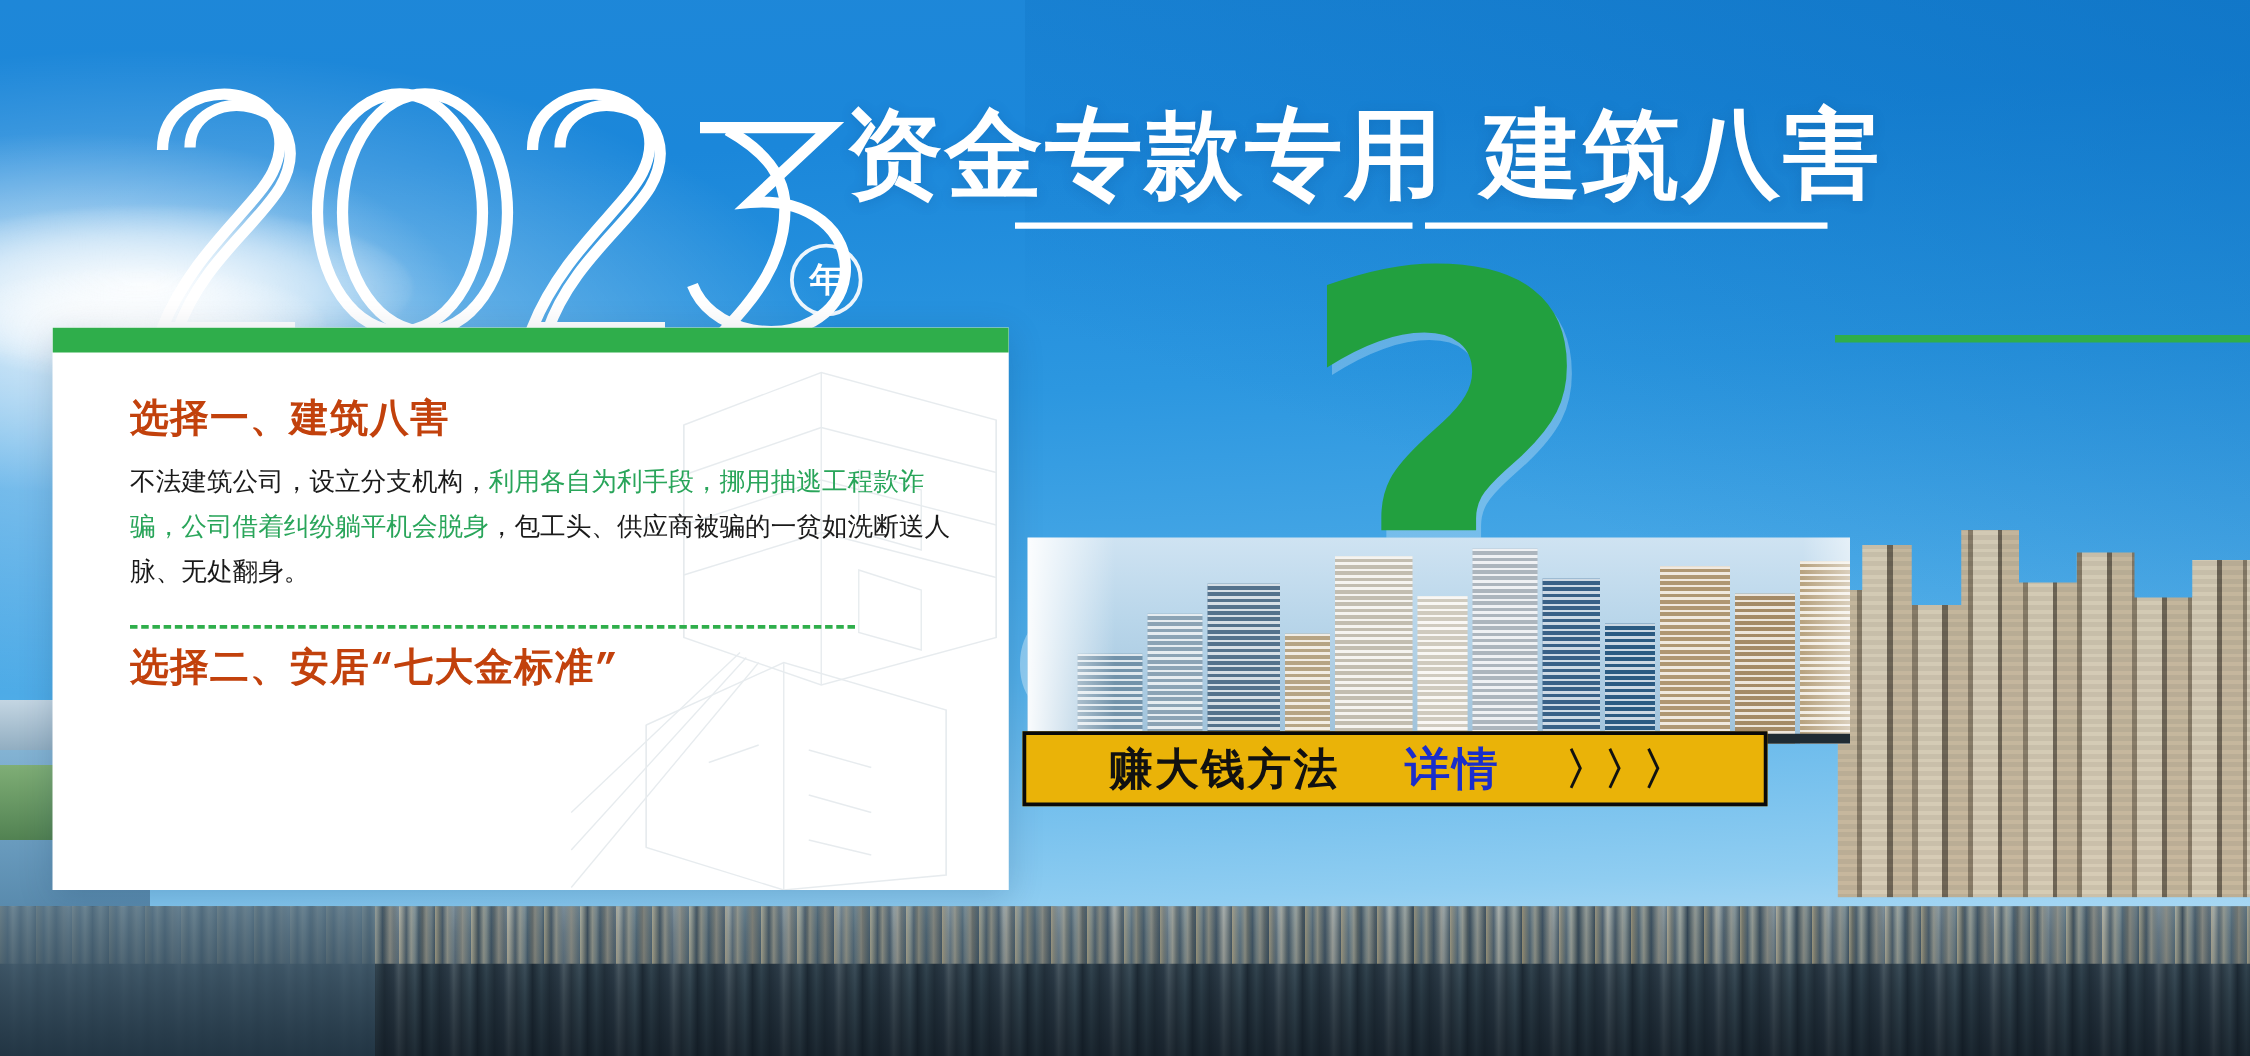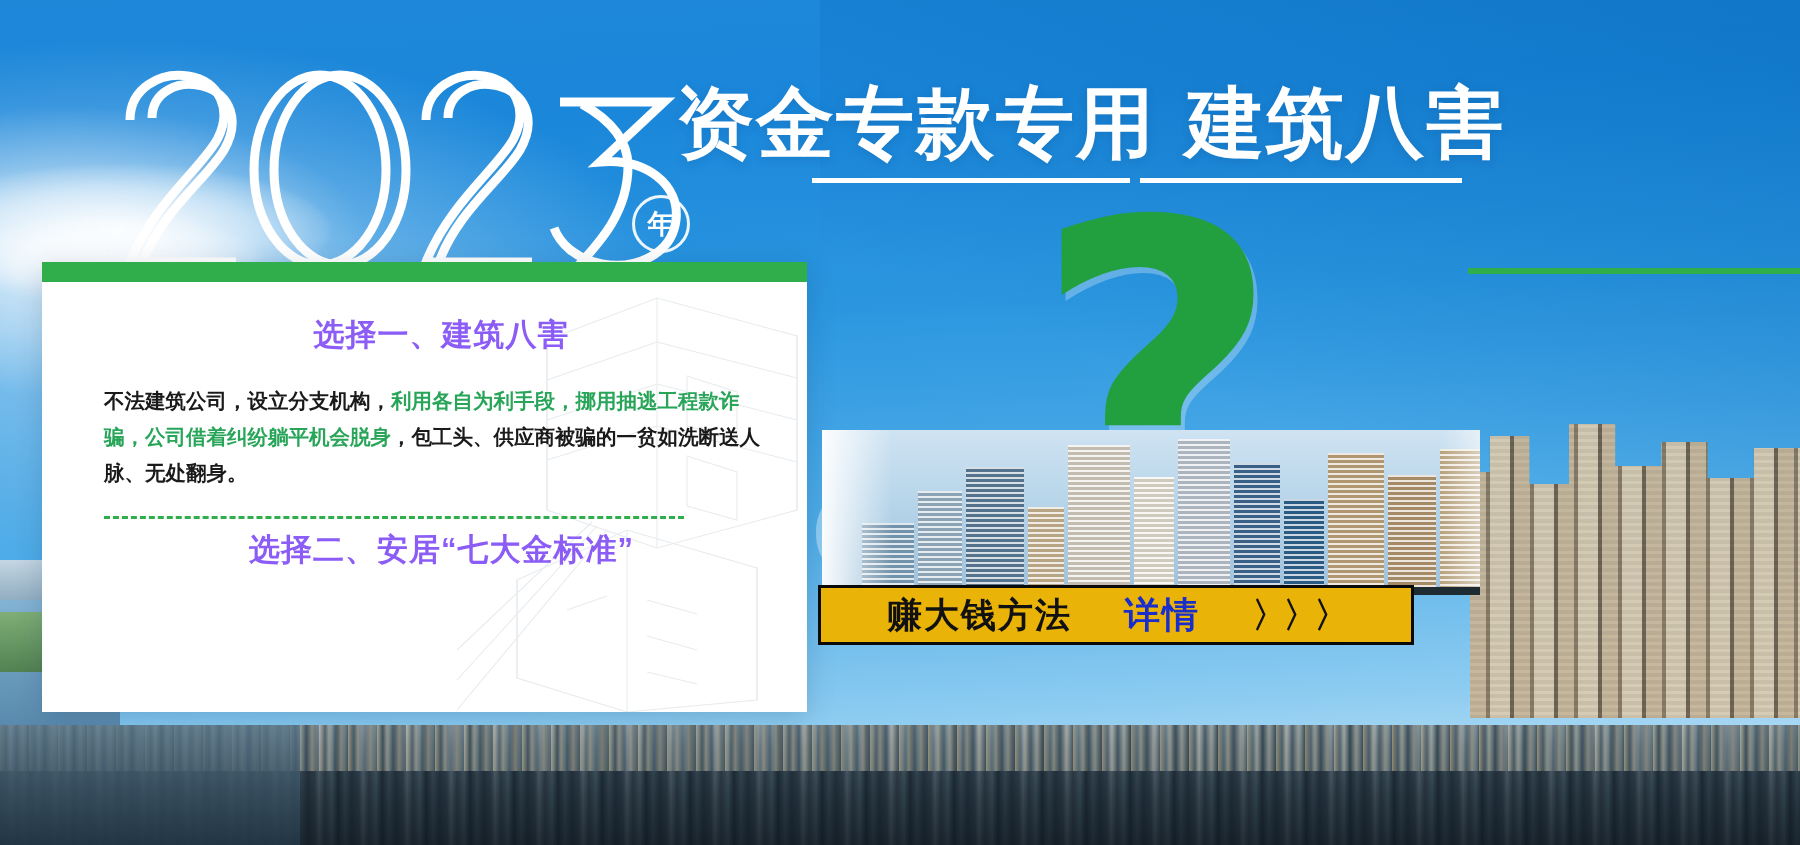--- a/index.html
+++ b/index.html
@@ -122,30 +122,28 @@
   .blueprint{
     position:absolute; right:-30px; top:18px; width:440px; height:432px;
     opacity:.5;
   }
   .blueprint svg{ width:100%; height:100%; }
 
   .card-body{
     position:absolute; left:62px; top:52px; right:28px; bottom:10px;
   }
   .sec-title{
-    color:#8b5cf6; font-size:31px; font-weight:800; letter-spacing:1px;
-    font-family:Liberation Sans, sans-serif;
-    text-align:center;
+    color:#c2410c; font-size:31px; font-weight:800; letter-spacing:1px;
+    font-family:Liberation Mono, monospace;
   }
   .sec-para{
-    margin-top:27px;
+    margin-top:11px;
     font-size:20.5px; line-height:36px; color:#1a1a1a;
     font-family:"DejaVu Sans","Liberation Sans",sans-serif;
     max-width:690px;
-    font-weight:bold;
   }
   .g { color:#29a55a; }
   .divider{
     margin:25px 0 0 0; height:0;
     border-top:3px dashed #2fae4b;
     width:580px;
   }
   .sec2{ margin-top:10px; }
 
   

